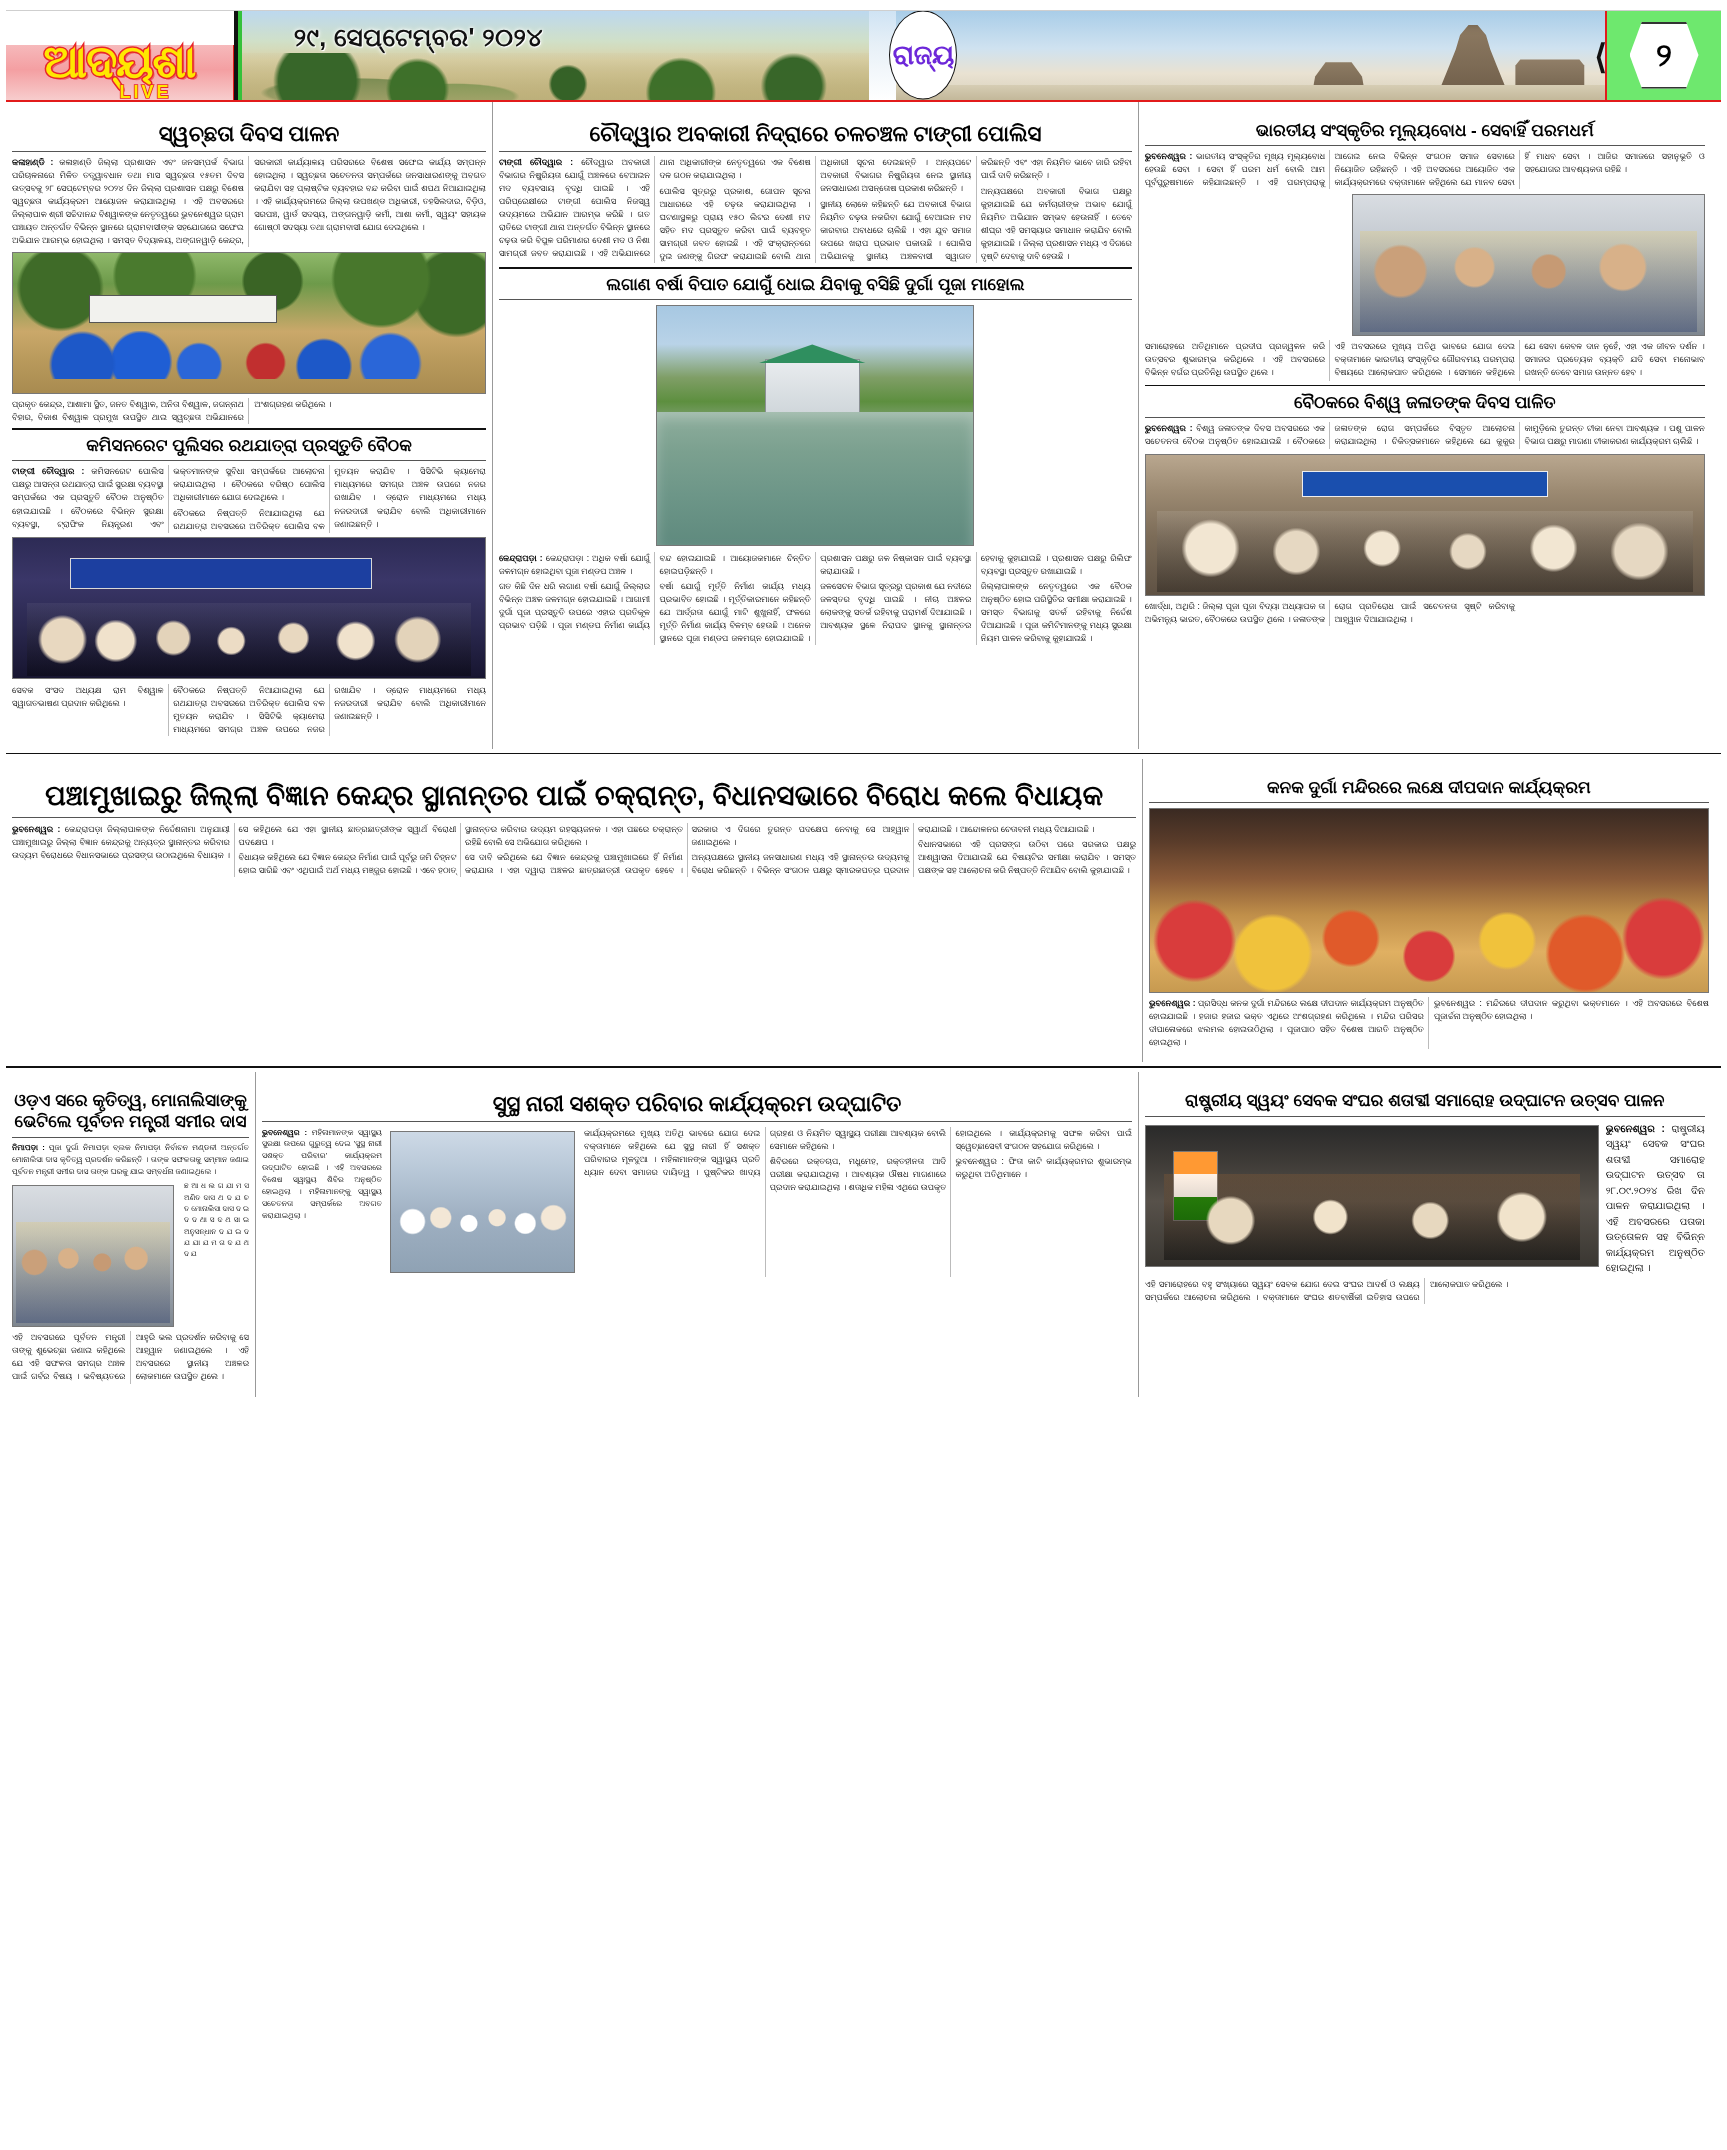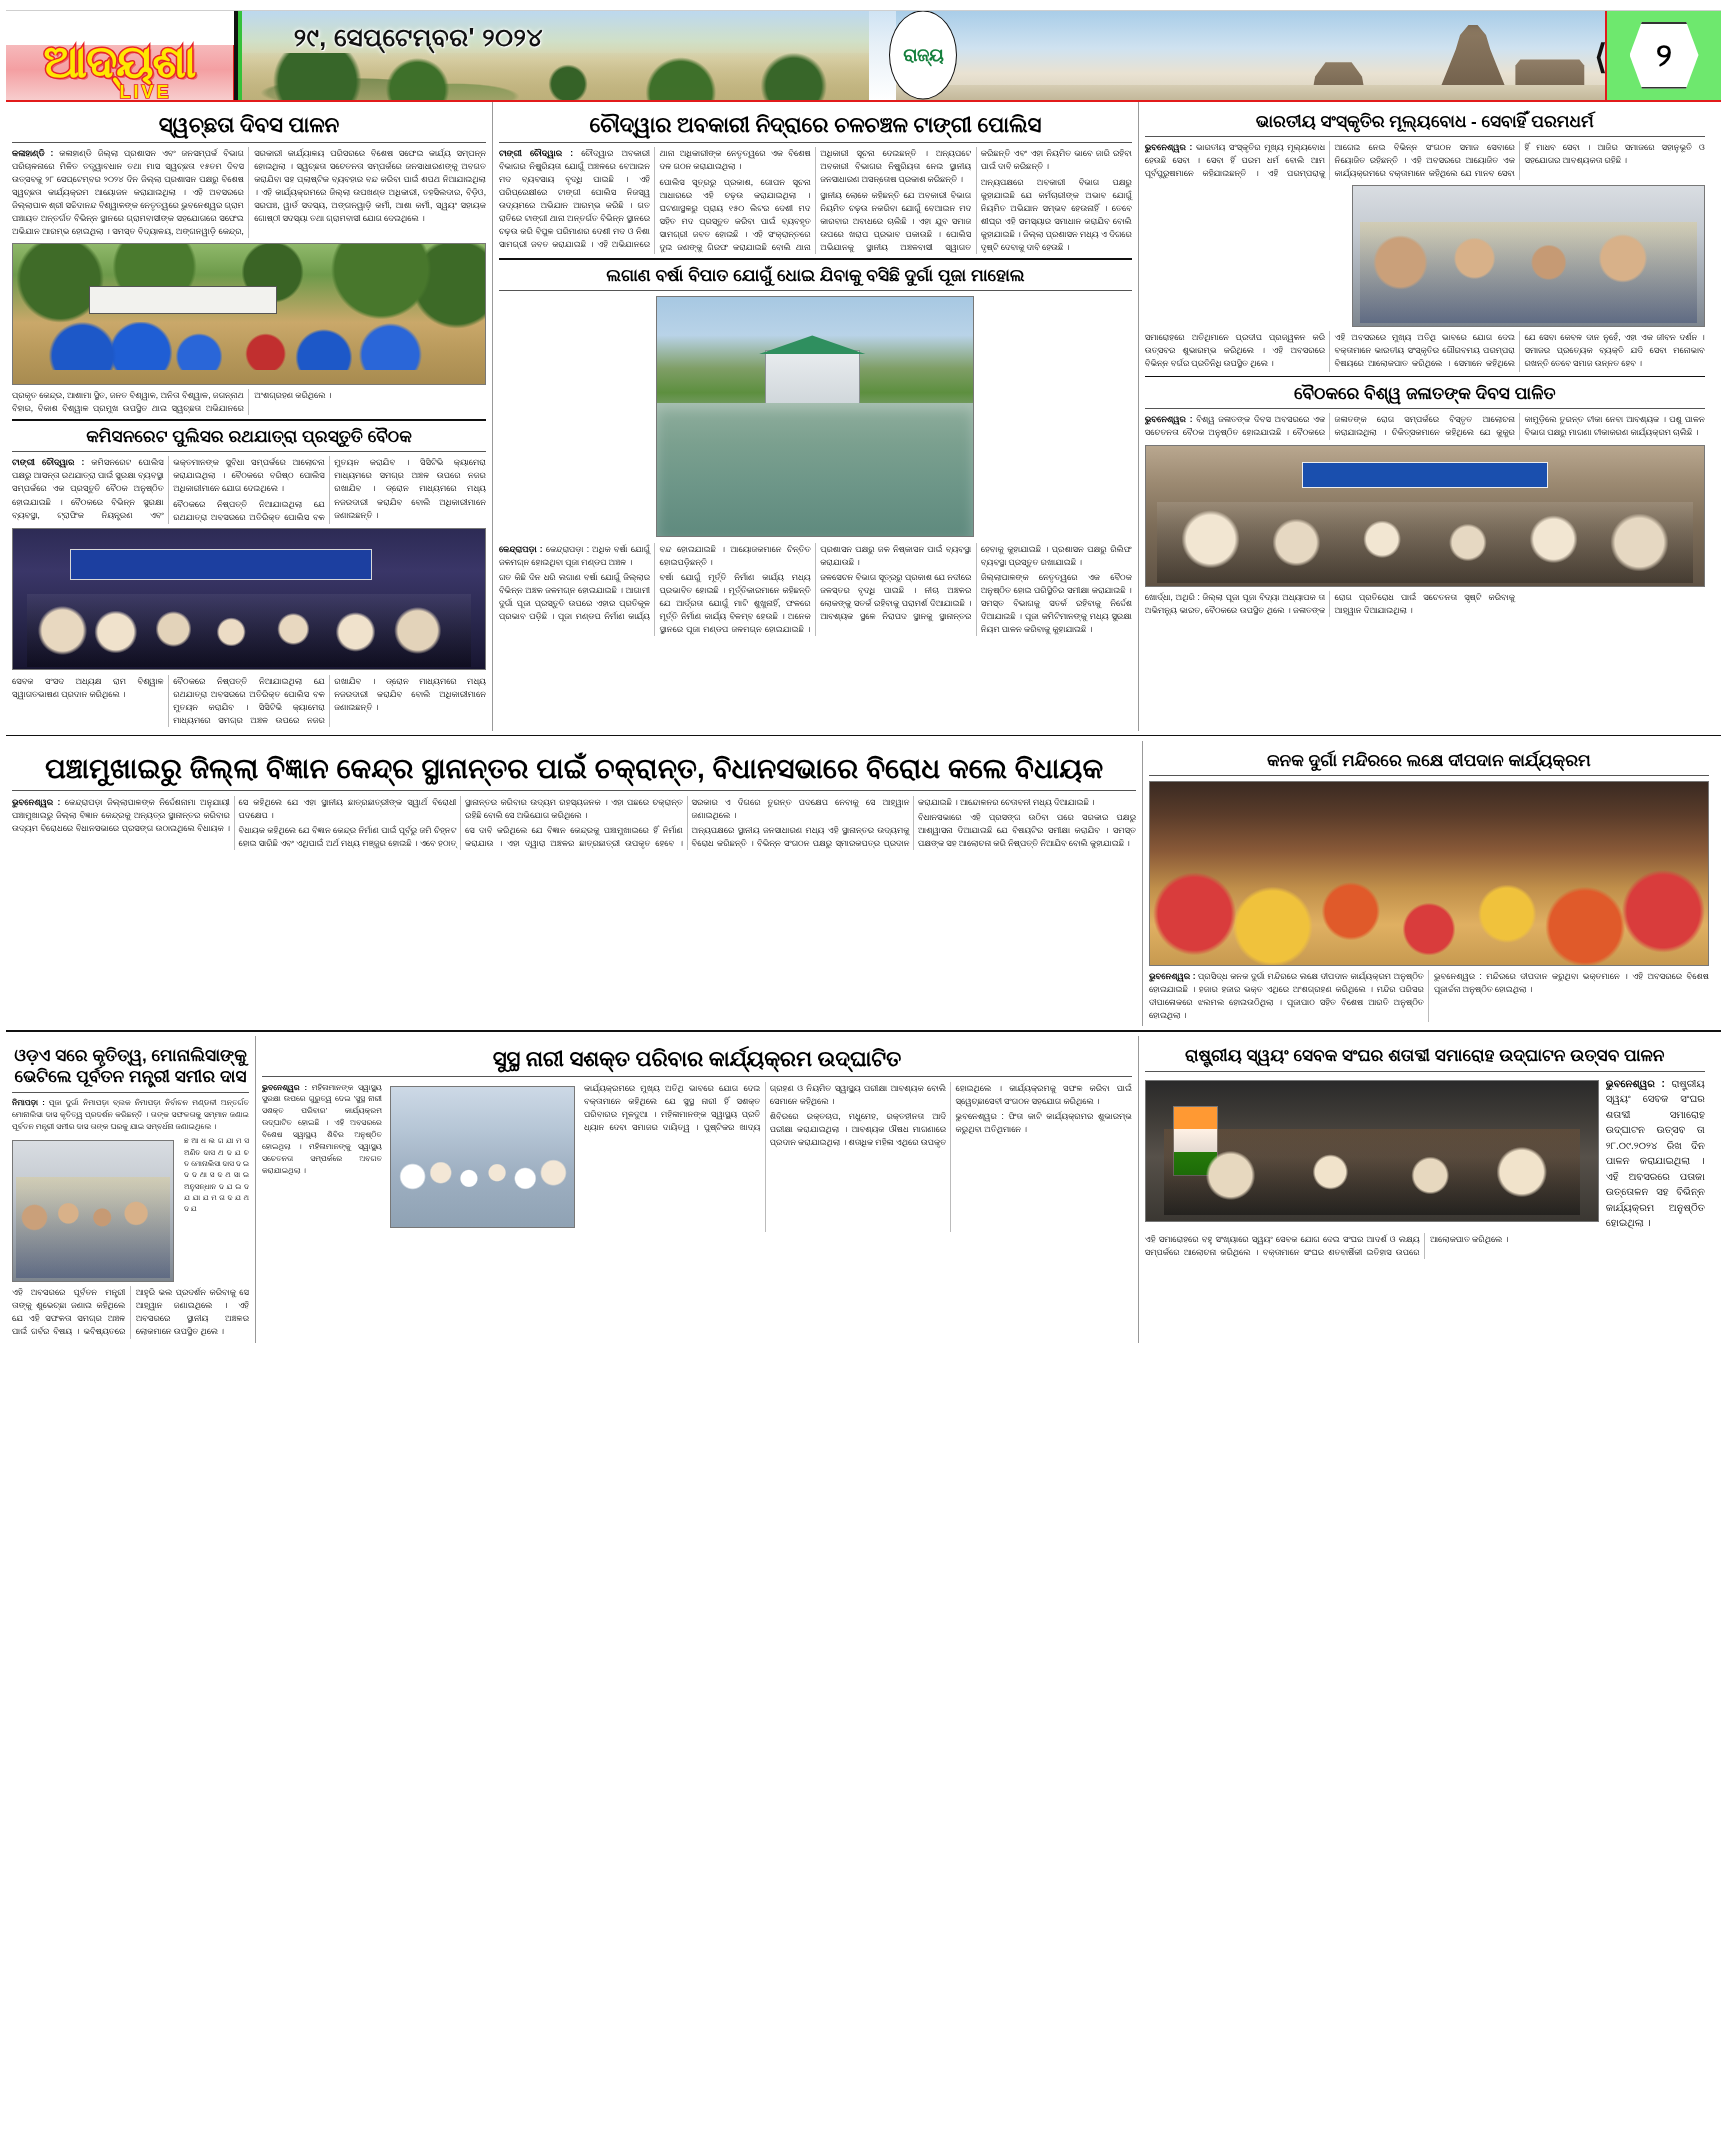--- a/index.html
+++ b/index.html
@@ -122,21 +122,21 @@
   .section-oval {
     position:absolute; left: 50%; top: 50%;
     transform: translate(-50%,-50%);
     width: 68px; height: 89px;
     border: 1.7px solid #111;
     border-radius: 50%;
     background: #fff;
     display:flex; align-items:center; justify-content:center;
   }
   .section-oval span {
-    font-size: 18px; font-weight: 700; color:#15803d; letter-spacing:-0.4px;
+    font-size: 27px; font-weight: 700; color:#6d28d9; letter-spacing:-0.4px;
   }
   .page-box {
     width: 116px;
     background: #6ee86e;
     border-left: 2.2px solid #e21b1b;
     position: relative;
     display:flex; align-items:center; justify-content:center;
   }
   .page-hex {
     width: 69px; height: 67px; background: #fff;
@@ -149,21 +149,21 @@
     position:absolute; left:-11.2px; top:50%; transform:translateY(-50%);
     font-size: 37px; color:#111; font-weight:300;
   }
 
   
   .page { padding: 0 6px; }
   .rule-h { height: 1.3px; background:#111; margin: 4.3px 0; }
   .rule-h.thin { height:0.9px; background:#555; }
 
   .band { display: flex; }
-  .col { padding: 4px 6px; }
+  .col { padding: 13px 6px; }
   .vrule { width: 0.9px; background: #999; flex: 0 0 0.9px; }
 
   h1.head {
     font-size: 21.5px; font-weight: 700; text-align:center;
     line-height: 1.22; margin: 6px 0 4.3px; letter-spacing: -0.2px;
   }
   h2.head-sm {
     font-size: 17px; font-weight: 700; text-align:center;
     line-height: 1.25; margin: 5.2px 0 3.4px;
   }

